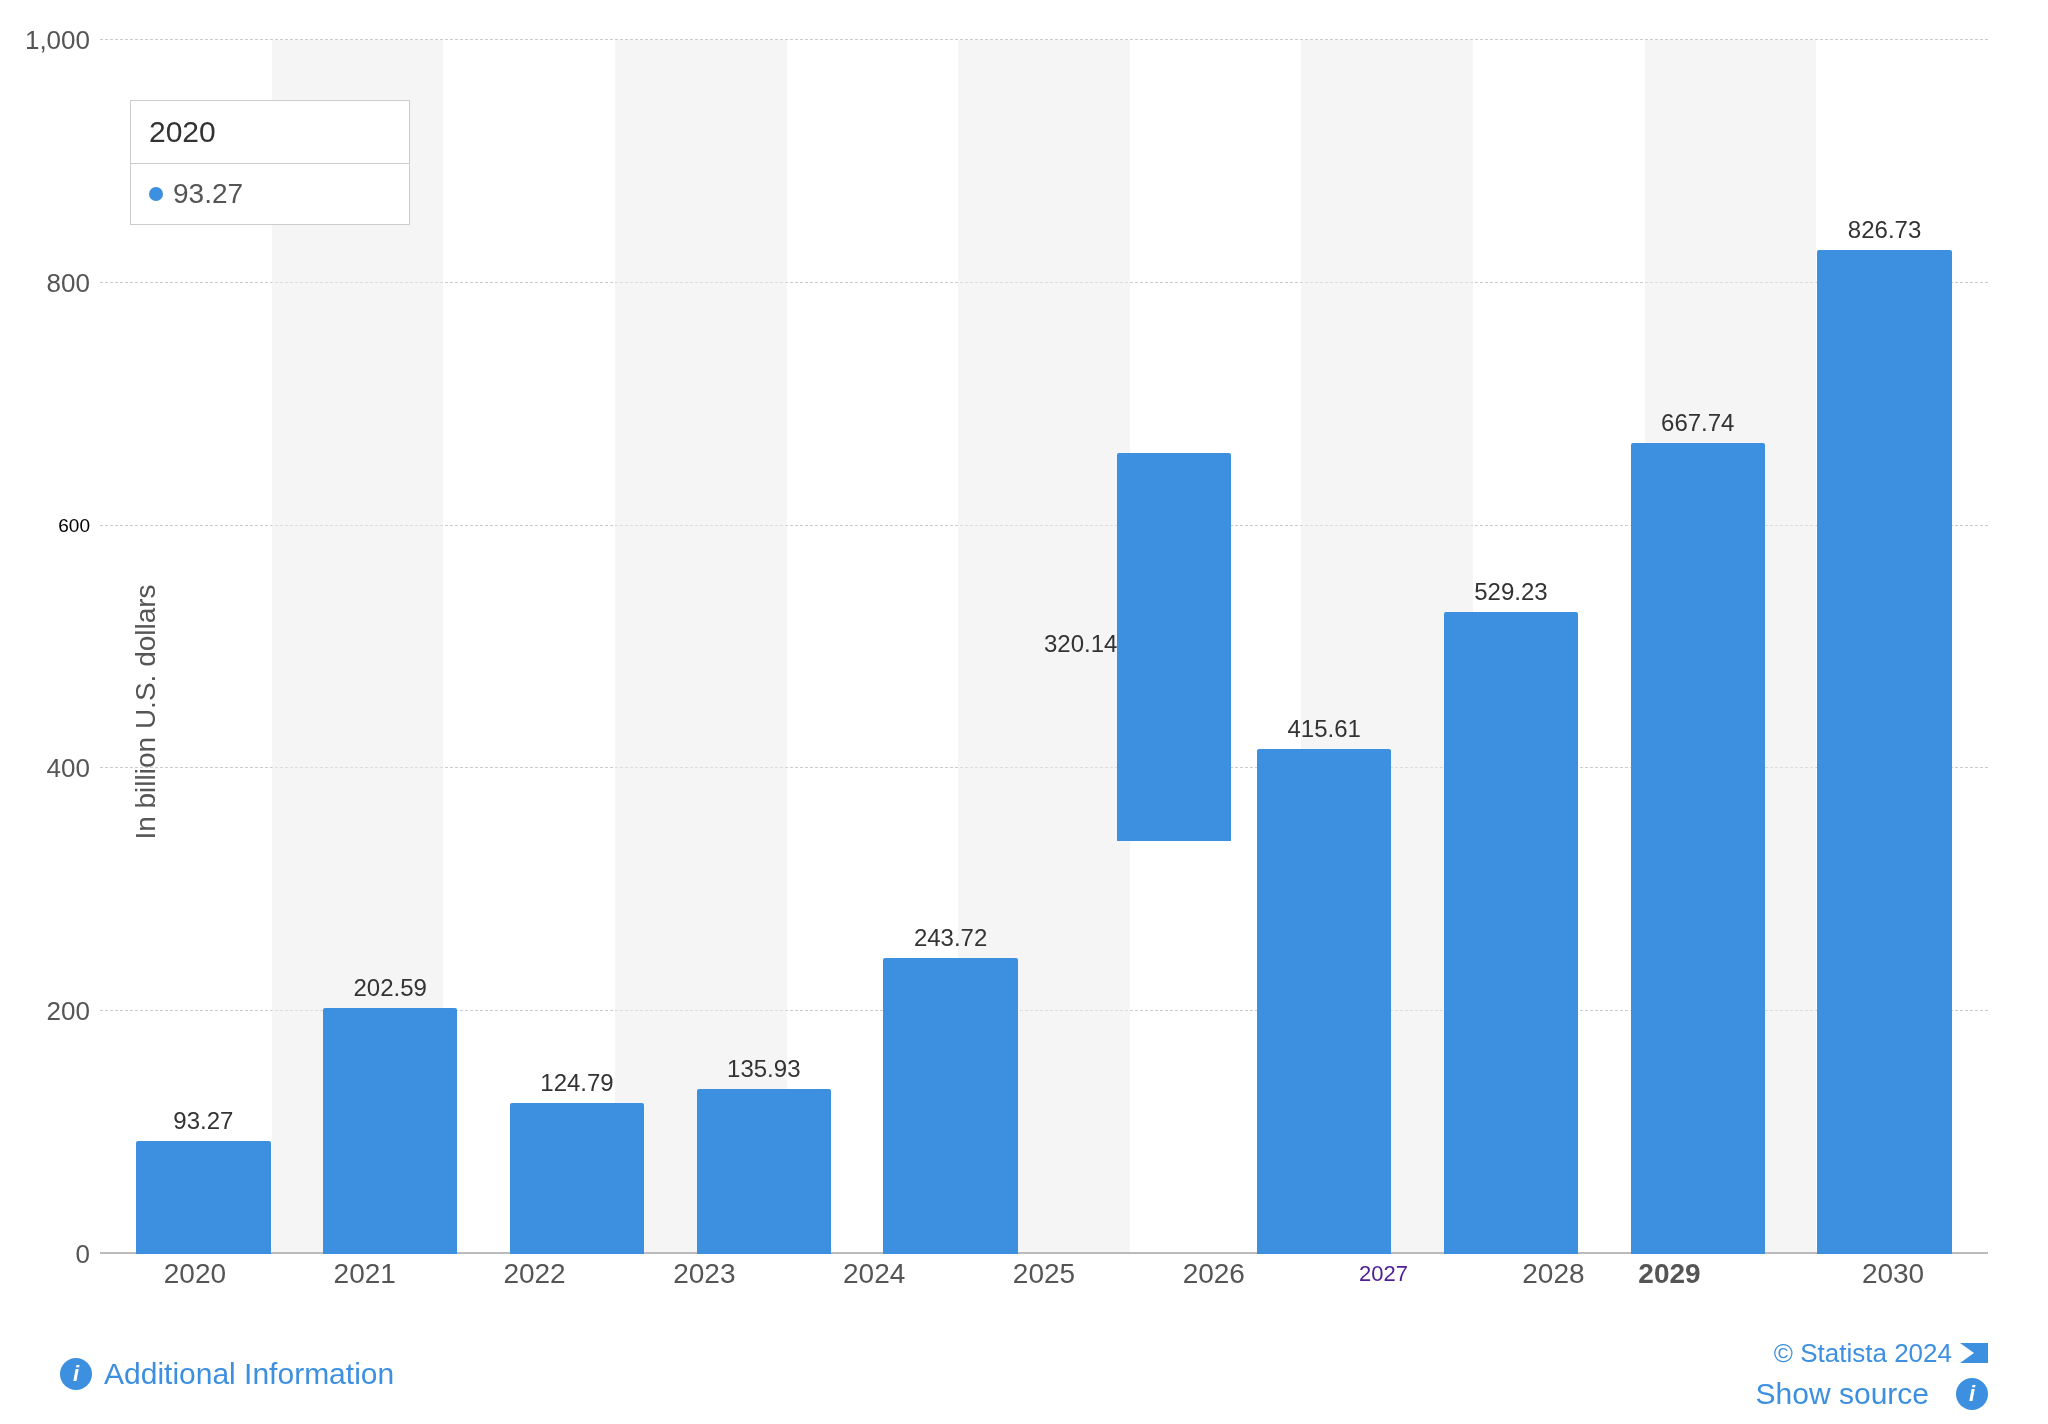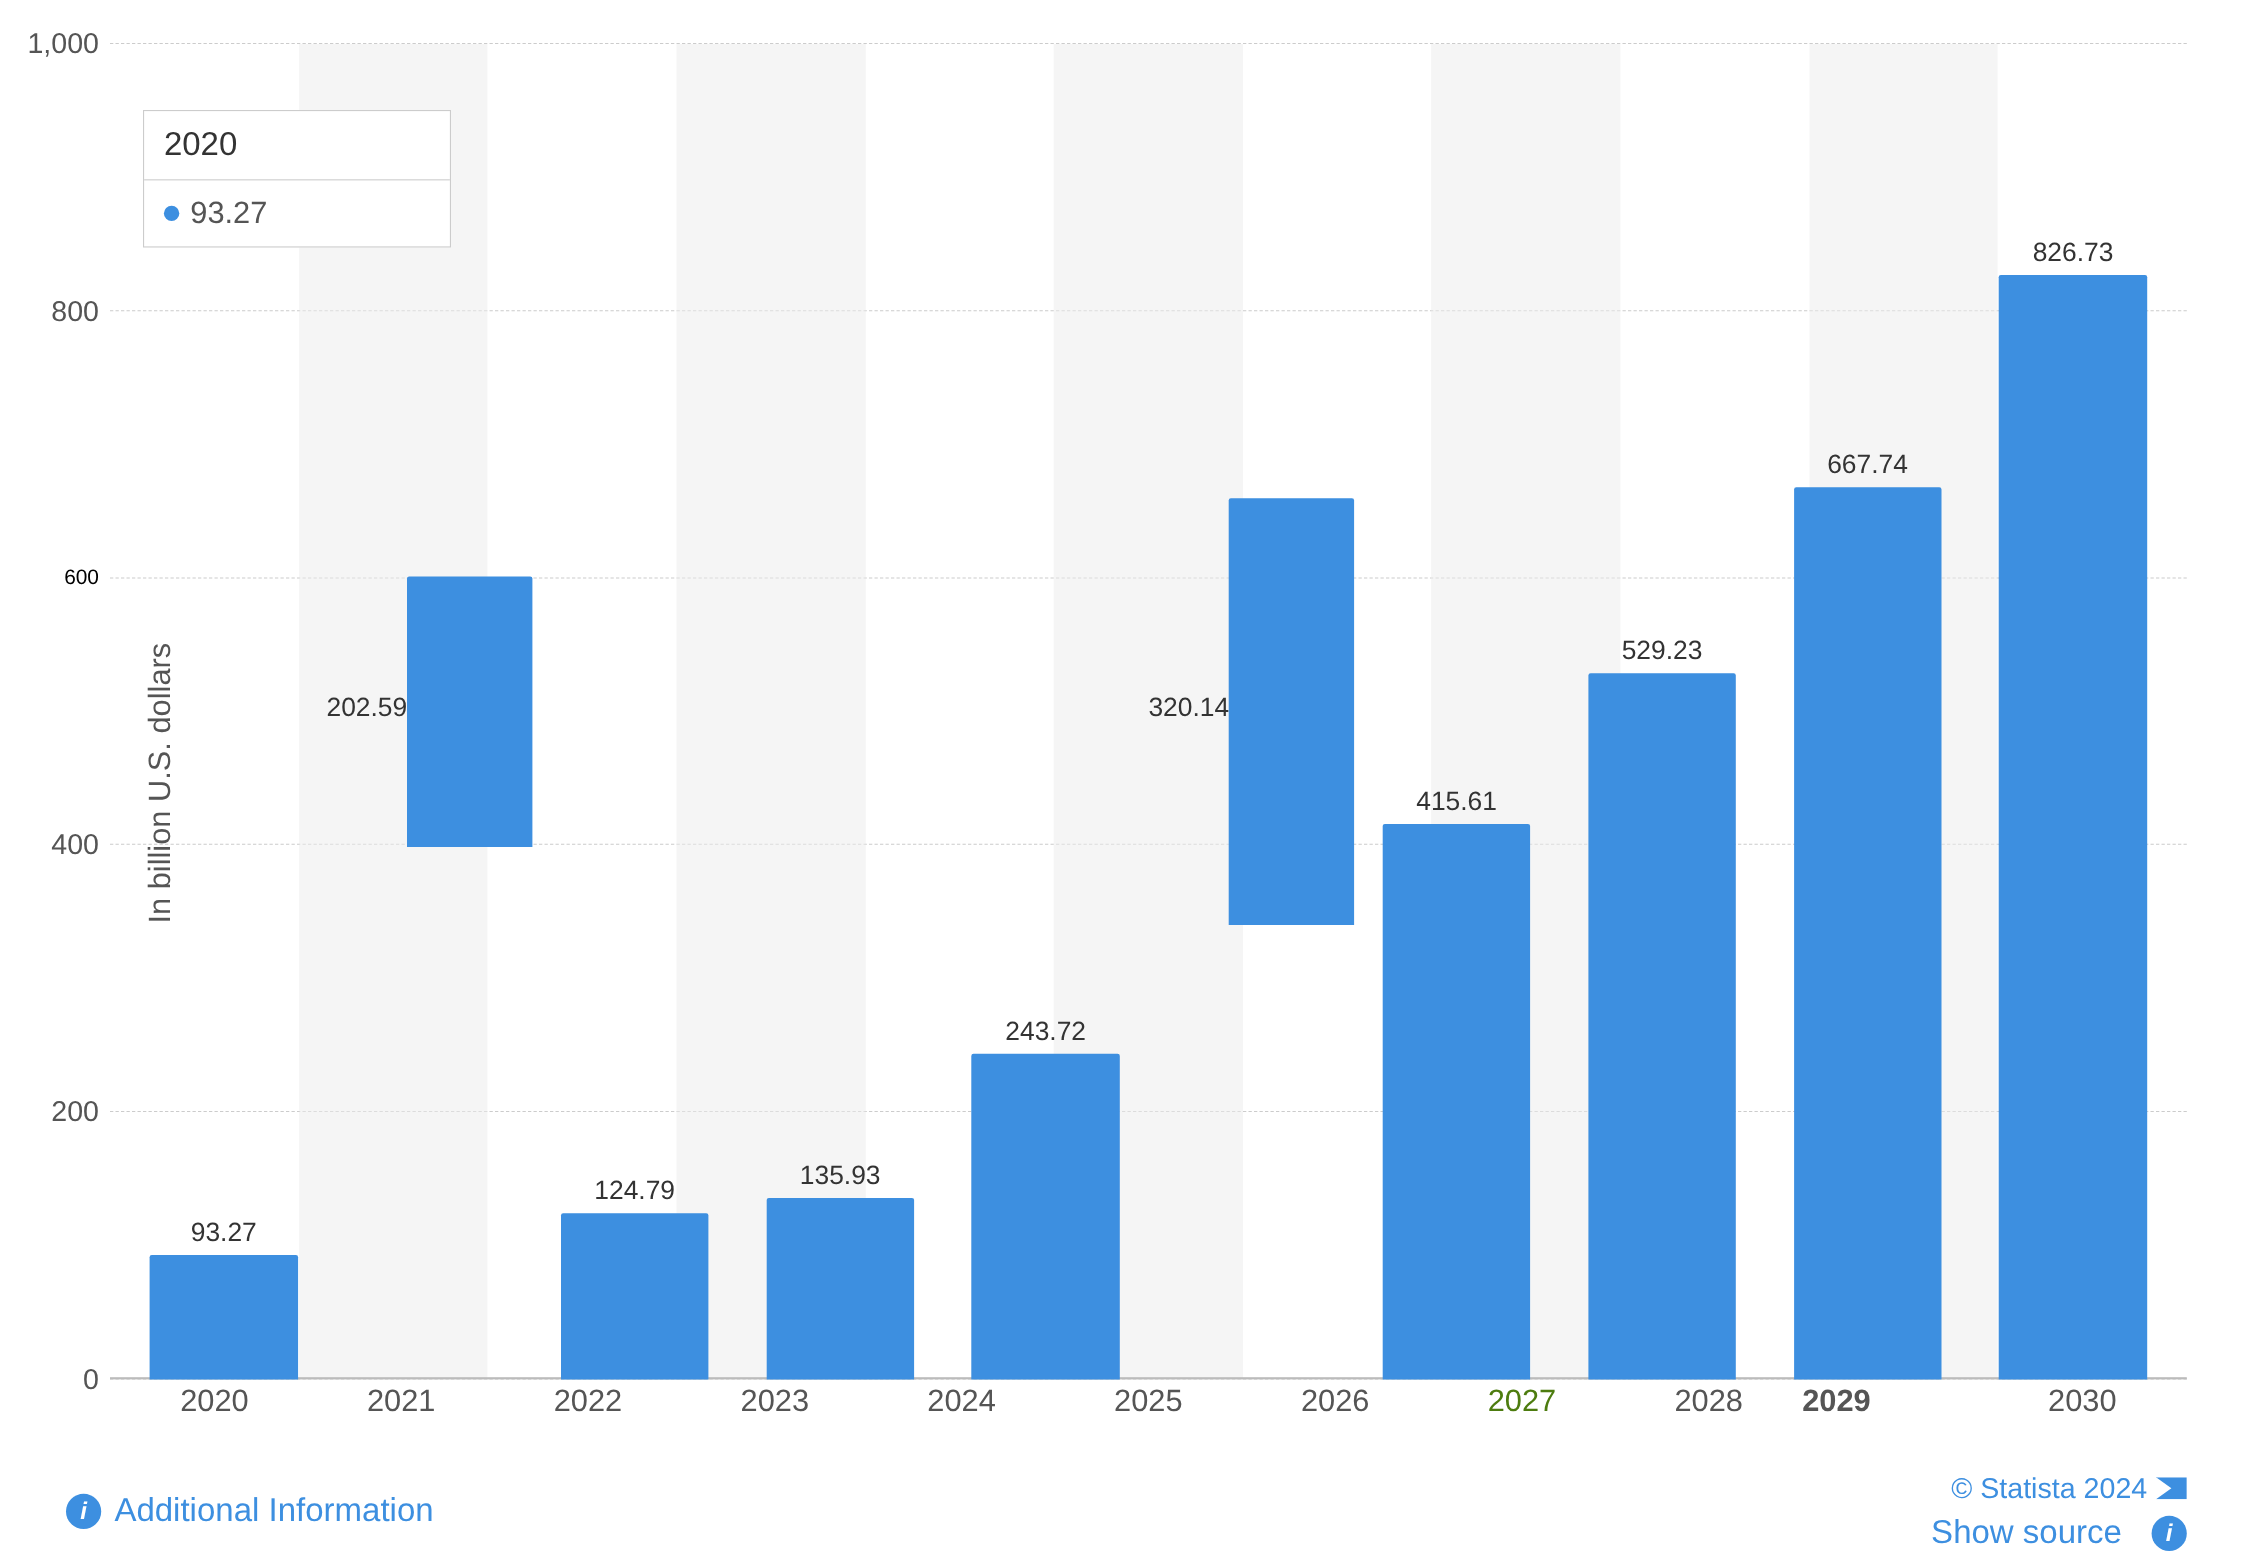--- a/index.html
+++ b/index.html
@@ -132,21 +132,21 @@
         <div style="position: absolute; top: 0px; bottom: 0px; left: 45.4545%; width: 9.09091%; background: rgba(235, 235, 235, 0.5); pointer-events: none; z-index: 0;"></div>
         <div style="position: absolute; top: 0px; bottom: 0px; left: 63.6364%; width: 9.09091%; background: rgba(235, 235, 235, 0.5); pointer-events: none; z-index: 0;"></div>
         <div style="position: absolute; top: 0px; bottom: 0px; left: 81.8182%; width: 9.09091%; background: rgba(235, 235, 235, 0.5); pointer-events: none; z-index: 0;"></div>
       </div>
 
     <div id="bars-container" style="position:absolute; left:0; right:0; top:0; bottom:40px; display:flex; align-items:flex-end; justify-content:space-around; padding: 0 10px;">
         <div style="display: flex; flex-direction: column; align-items: center; flex: 1 1 0%; height: 100%; justify-content: flex-end; position: relative; z-index: 1;">
           <div style="font-size: 24px; color: rgb(51, 51, 51); margin-bottom: 6px; text-align: center; white-space: nowrap;">93.27</div>
           <div style="width: 72%; background: rgb(61, 143, 224); height: 9.327%; border-radius: 2px 2px 0px 0px; min-height: 2px;"></div>
         </div>
-        <div style="display: flex; flex-direction: row; align-items: center; flex: 1 1 0%; height: 100%; justify-content: flex-end; position: relative; z-index: 1;">
+        <div style="display: flex; flex-direction: column; align-items: center; flex: 1 1 0%; height: 100%; justify-content: flex-end; position: relative; z-index: 1;">
           <div style="font-size: 24px; color: rgb(51, 51, 51); margin-bottom: 6px; text-align: center; white-space: nowrap;">202.59</div>
           <div style="width: 72%; background: rgb(61, 143, 224); height: 20.259%; border-radius: 2px 2px 0px 0px; min-height: 2px;"></div>
         </div>
         <div style="display: flex; flex-direction: column; align-items: center; flex: 1 1 0%; height: 100%; justify-content: flex-end; position: relative; z-index: 1;">
           <div style="font-size: 24px; color: rgb(51, 51, 51); margin-bottom: 6px; text-align: center; white-space: nowrap;">124.79</div>
           <div style="width: 72%; background: rgb(61, 143, 224); height: 12.479%; border-radius: 2px 2px 0px 0px; min-height: 2px;"></div>
         </div>
         <div style="display: flex; flex-direction: column; align-items: center; flex: 1 1 0%; height: 100%; justify-content: flex-end; position: relative; z-index: 1;">
           <div style="font-size: 24px; color: rgb(51, 51, 51); margin-bottom: 6px; text-align: center; white-space: nowrap;">135.93</div>
           <div style="width: 72%; background: rgb(61, 143, 224); height: 13.593%; border-radius: 2px 2px 0px 0px; min-height: 2px;"></div>
@@ -178,21 +178,21 @@
       </div>
 
     <div id="x-labels-container" style="position:absolute; left:0; right:0; bottom:0; height:40px; display:flex; align-items:center; justify-content:space-around; padding:0 10px;">
     <div style="flex: 1 1 0%; text-align: center; font-size: 28px; color: rgb(85, 85, 85);">2020</div>
         <div style="flex: 1 1 0%; text-align: center; font-size: 28px; color: rgb(85, 85, 85);">2021</div>
         <div style="flex: 1 1 0%; text-align: center; font-size: 28px; color: rgb(85, 85, 85);">2022</div>
         <div style="flex: 1 1 0%; text-align: center; font-size: 28px; color: rgb(85, 85, 85);">2023</div>
         <div style="flex: 1 1 0%; text-align: center; font-size: 28px; color: rgb(85, 85, 85);">2024</div>
         <div style="flex: 1 1 0%; text-align: center; font-size: 28px; color: rgb(85, 85, 85);">2025</div>
         <div style="flex: 1 1 0%; text-align: center; font-size: 28px; color: rgb(85, 85, 85);">2026</div>
-        <div style="flex: 1 1 0%; text-align: center; font-size: 28px; color: #4d7c0f;">2027</div>
+        <div style="flex: 1 1 0%; text-align: center; font-size: 22px; color: #4c1d95;">2027</div>
         <div style="flex: 1 1 0%; text-align: center; font-size: 28px; color: rgb(85, 85, 85);">2028</div>
         <div style="flex: 1 1 0%; text-align: left; font-size: 28px; color: rgb(85, 85, 85); font-weight: bold;">2029</div>
         <div style="flex: 1 1 0%; text-align: center; font-size: 28px; color: rgb(85, 85, 85);">2030</div>
       </div>
 
     <div style="position:absolute; left:0; right:0; bottom:40px; height:2px; background:#bbb;"></div>
 
     <div class="tooltip-box">
       <div class="tooltip-year">2020</div>
       <div class="tooltip-value">

